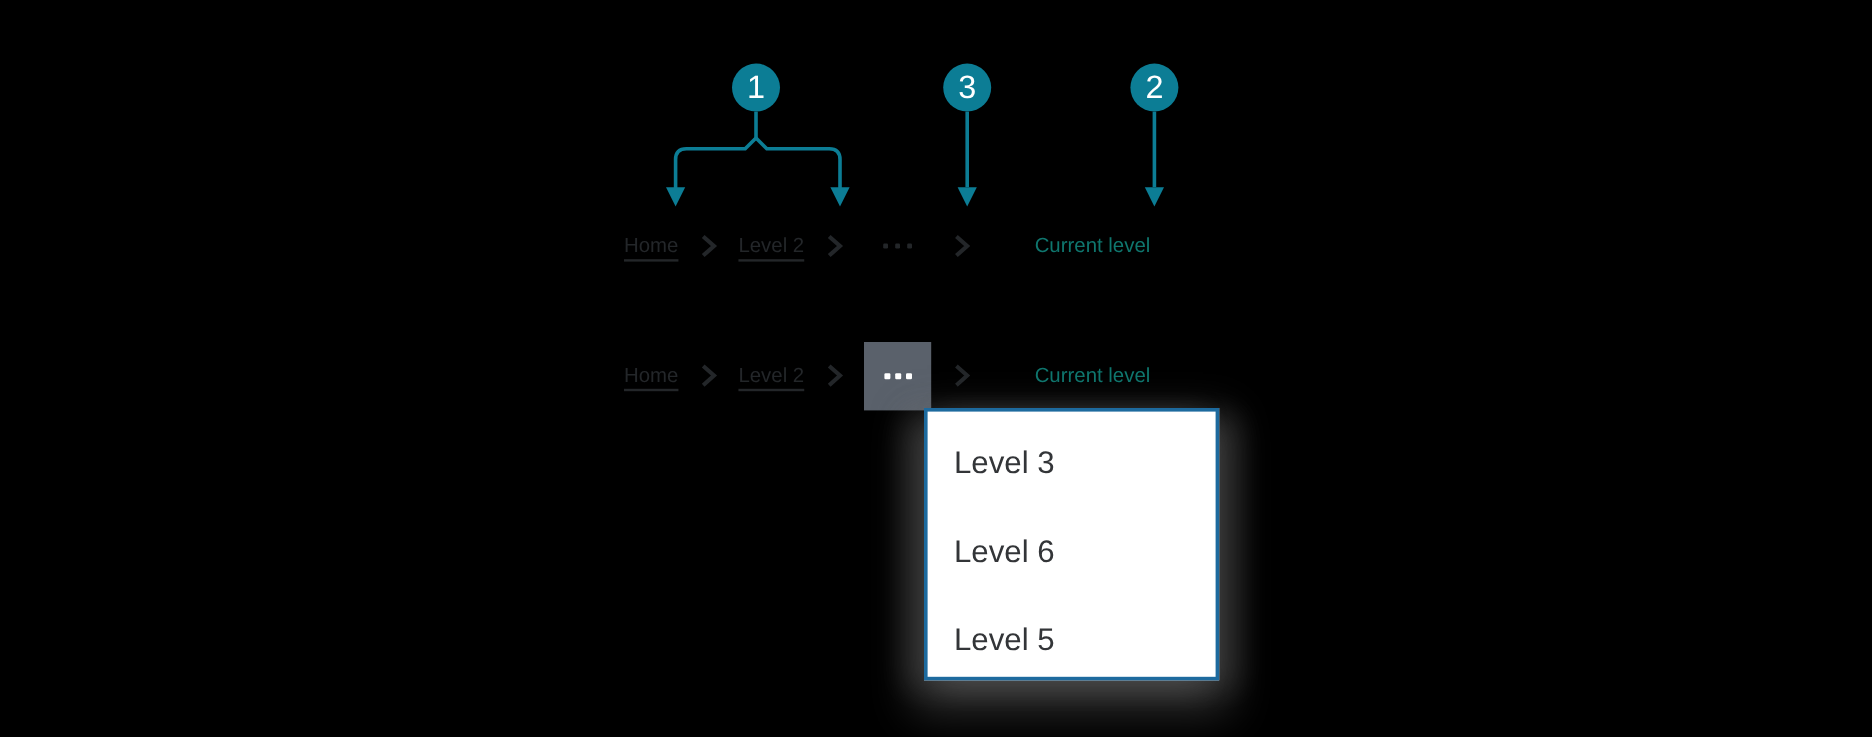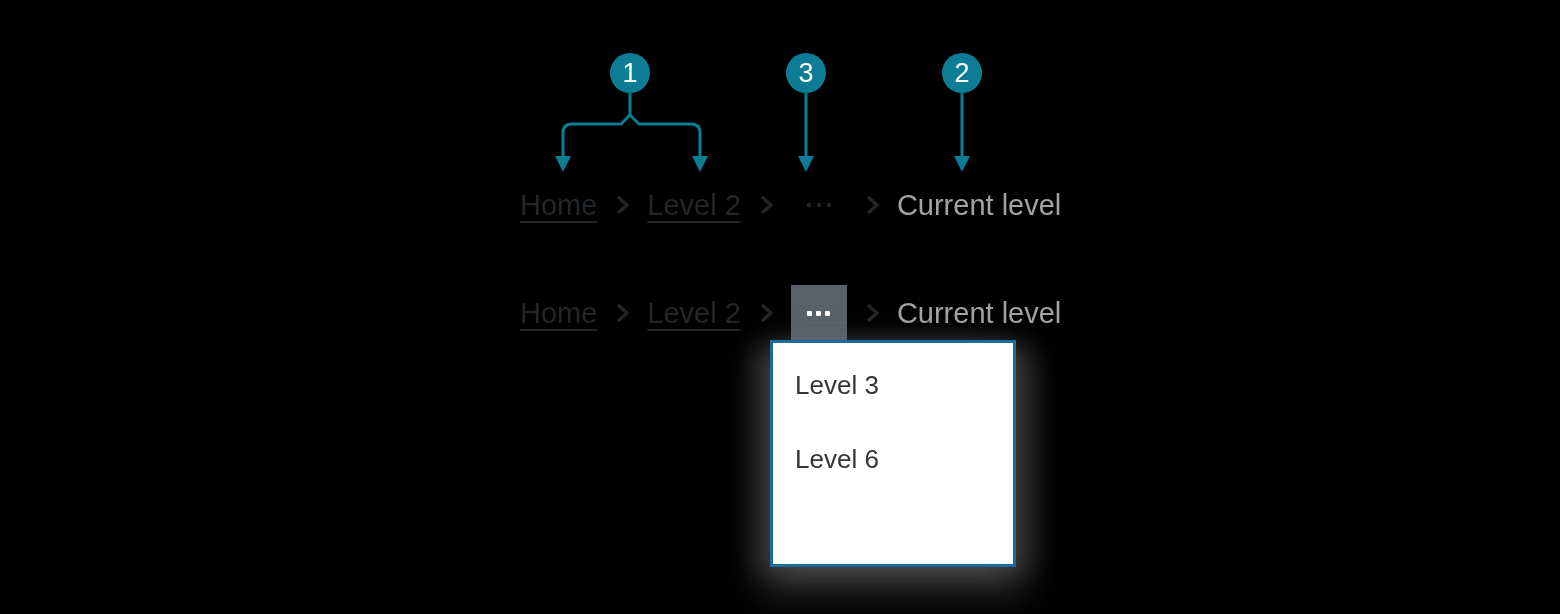--- a/index.html
+++ b/index.html
@@ -10,29 +10,29 @@
   
   .overlay{position:absolute;left:0;top:0;width:1560px;height:614px;pointer-events:none;}
   .marker{
     position:absolute;width:40px;height:40px;border-radius:50%;
     background:#0c7d95;color:#ffffff;display:flex;align-items:center;justify-content:center;
     font-size:27px;line-height:1;
   }
   
   .crumb-row{
     position:absolute;left:520px;height:30px;display:flex;align-items:center;gap:17px;
-    color:#232629;font-size:29px;white-space:nowrap;
+    color:#232629;font-size:17px;white-space:nowrap;
   }
   .row-default{top:190px;}
   .row-expanded{top:298px;}
   .crumb-link{
     color:#232629;text-decoration:underline;text-decoration-thickness:2px;
     text-underline-offset:6px;cursor:pointer;
   }
-  .crumb-current{color:#a3a3a3;}
+  .crumb-current{color:#0f766e;margin-left:36px;}
   .sep{flex:0 0 auto;display:block;}
   .ellipsis-btn{
     width:56px;display:flex;align-items:center;justify-content:center;gap:6px;
     flex:0 0 auto;cursor:pointer;
   }
   .ellipsis-btn.plain{height:30px;}
   .ellipsis-btn.active{height:57px;background:#5a616b;gap:4px;}
   .dot{width:4px;height:4px;background:#232629;border-radius:1px;}
   .ellipsis-btn.active .dot{width:5px;height:5px;background:#ffffff;}
   
@@ -115,15 +115,16 @@
     </div>
     <svg class="sep" width="16" height="22" viewBox="0 0 16 22">
         <path d="M4 3 L13 11 L4 19" stroke="#232629" stroke-width="3.4" fill="none"></path>
       </svg>
     <span class="crumb-current">Current level</span>
   </div>
 
   <div class="dropdown">
     <div class="dropdown-item">Level 3</div>
     <div class="dropdown-item">Level 6</div>
+    <div class="dropdown-item">Level 5</div>
   </div>
 
 </div>
 
 </body></html>

